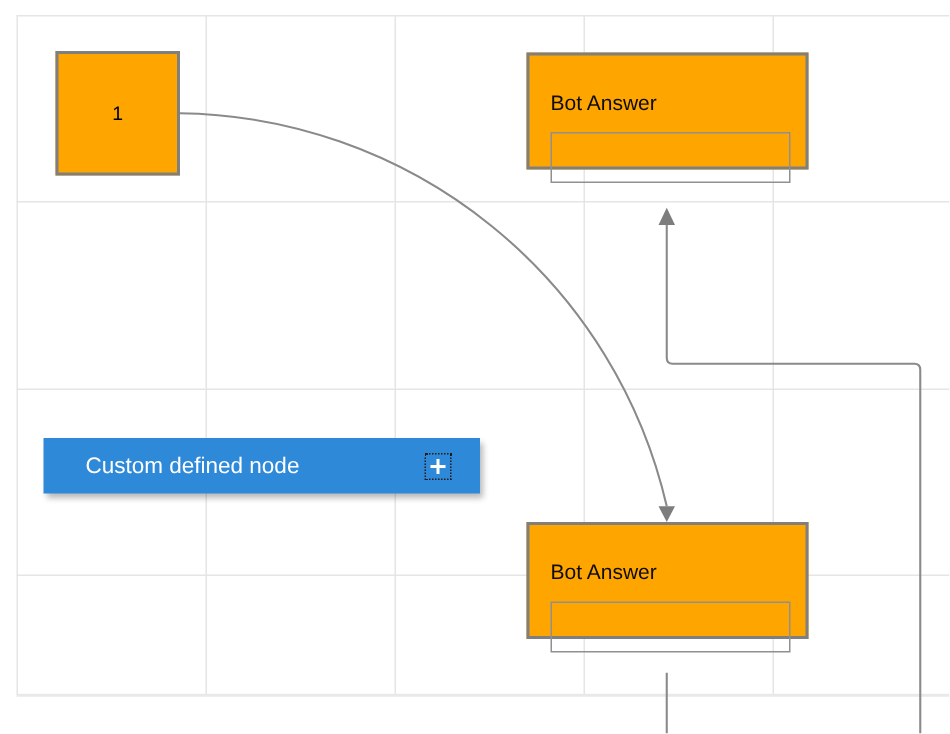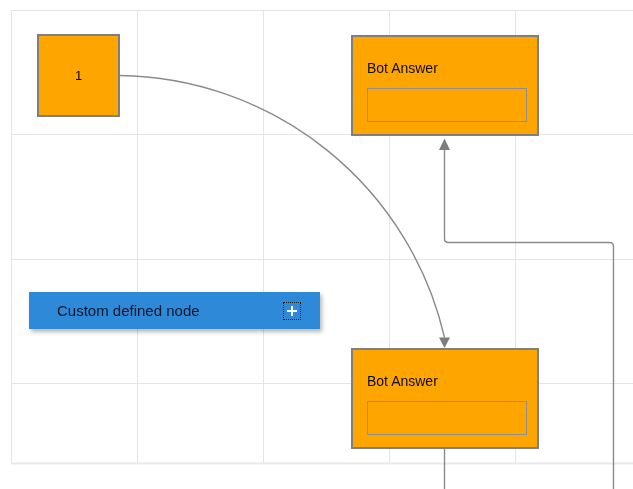--- a/index.html
+++ b/index.html
@@ -16,21 +16,21 @@
   
   .square-node{
     left:37px;top:34px;width:83px;height:83px;
     background:#ffa500;border:2px solid #7f7f7f;
     display:flex;align-items:center;justify-content:center;
     font-size:13px;color:#000000;
   }
 
   
   .bot-node{
-    width:188px;height:101px;
+    width:188px;height:78px;
     background:#ffa500;border:2px solid #7f7f7f;
   }
   .bot-node.pos-top{left:351px;top:35px;}
   .bot-node.pos-bottom{left:351px;top:348px;}
   .bot-title{
     position:absolute;left:14px;top:23px;
     font-size:14px;color:#0d0d0d;white-space:nowrap;
   }
   .bot-input{
     position:absolute;left:14px;top:51px;width:160px;height:34px;
@@ -38,21 +38,21 @@
   }
 
   
   .custom-node{
     left:29px;top:292px;width:291px;height:37px;
     background:#2e89d8;
     box-shadow:2px 3px 4px rgba(0,0,0,0.28);
     display:flex;align-items:center;
   }
   .custom-label{
-    color:#0f172a;font-size:15px;margin-left:28px;white-space:nowrap;
+    color:#ffffff;font-size:15px;margin-left:28px;white-space:nowrap;
   }
   .plus-box{
     position:absolute;right:19px;top:50%;transform:translateY(-50%);
     width:18px;height:18px;box-sizing:border-box;
     border:1px dotted #1c1c1c;
     display:flex;align-items:center;justify-content:center;
   }
 </style>
 </head>
 <body>

